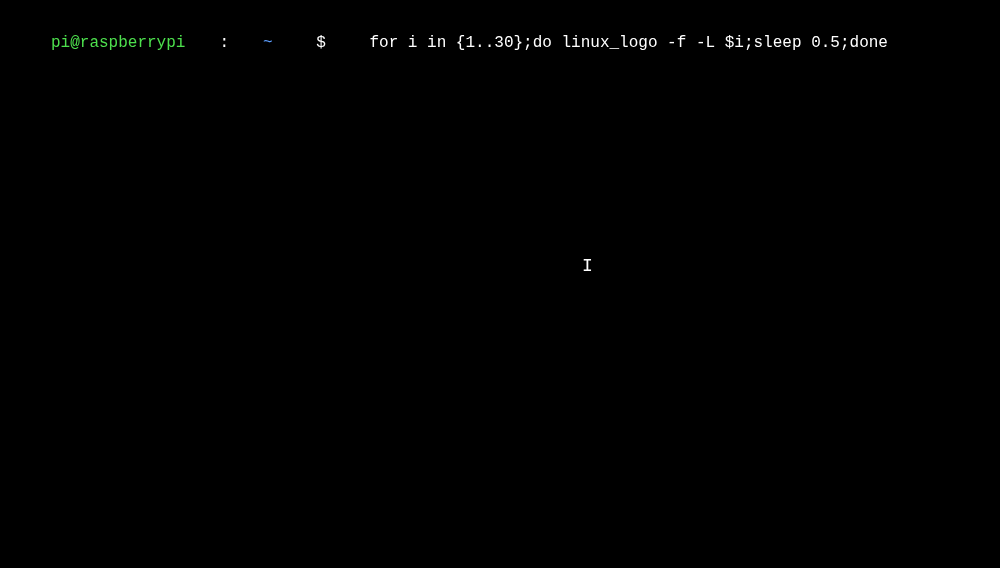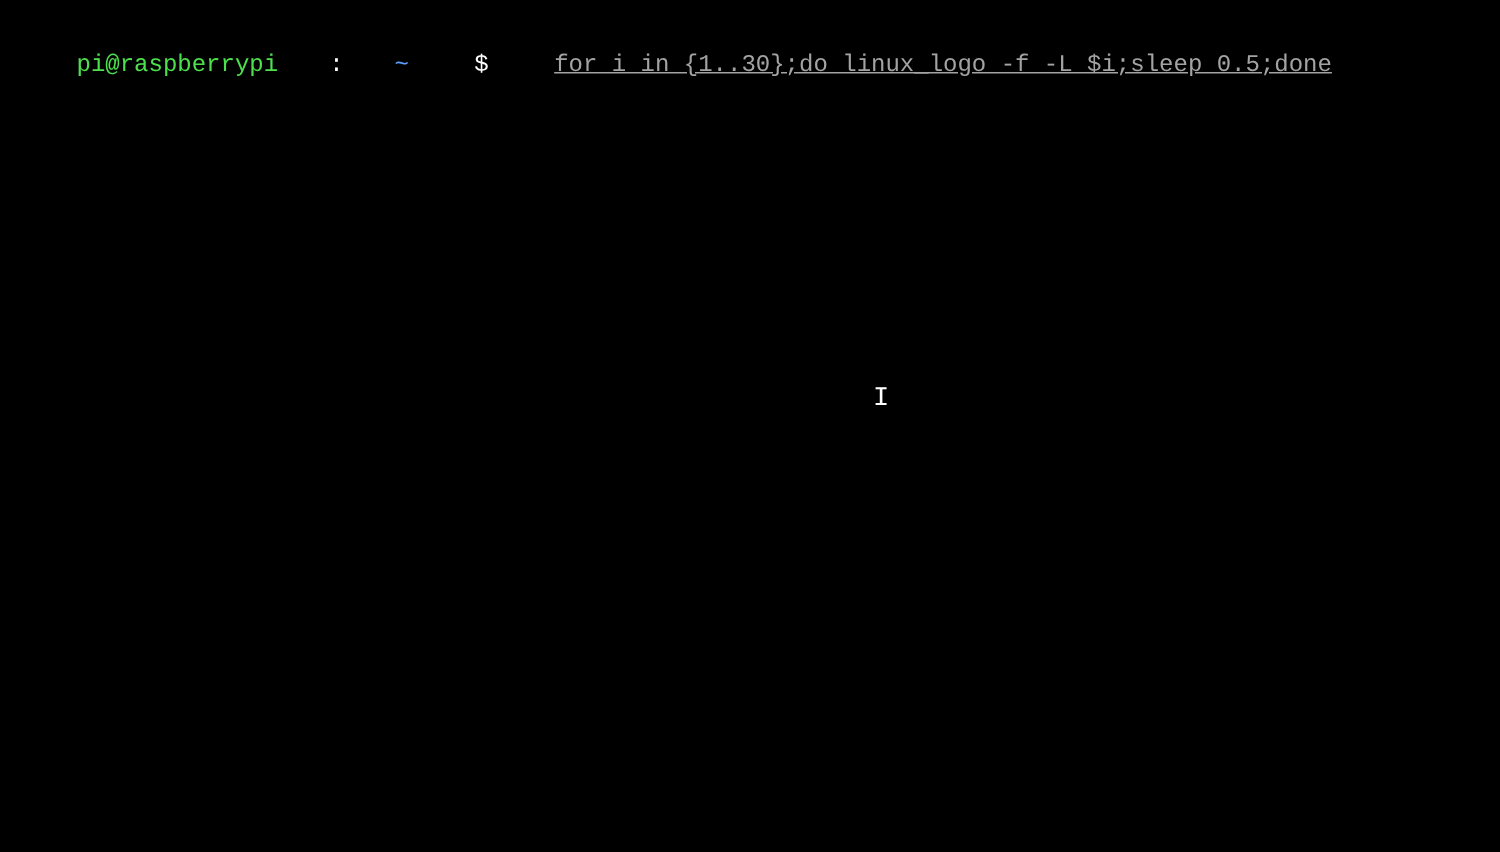--- a/index.html
+++ b/index.html
@@ -32,22 +32,21 @@
     .colon {
       color: #ffffff;
     }
     .path {
       color: #5c9eff;
     }
     .dollar {
       color: #ffffff;
     }
     .command {
-      color: #a3a3a3;
-      text-decoration: underline;
+      color: #ffffff;
     }
     .text-cursor {
       position: absolute;
       color: #ffffff;
       font-family: 'Courier New', monospace;
       font-size: 18px;
       left: 548px;
       top: 222px;
     }
   </style>

